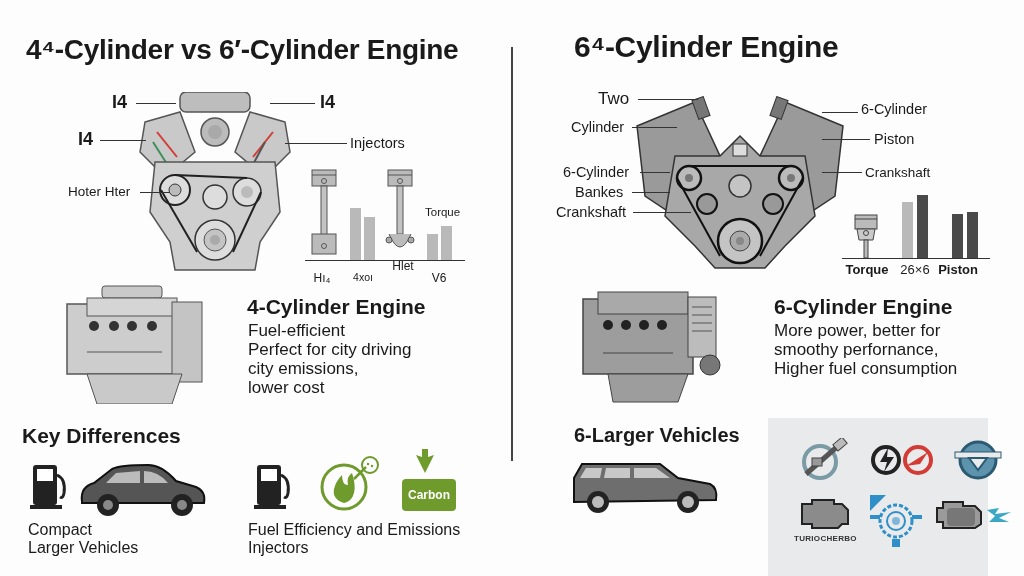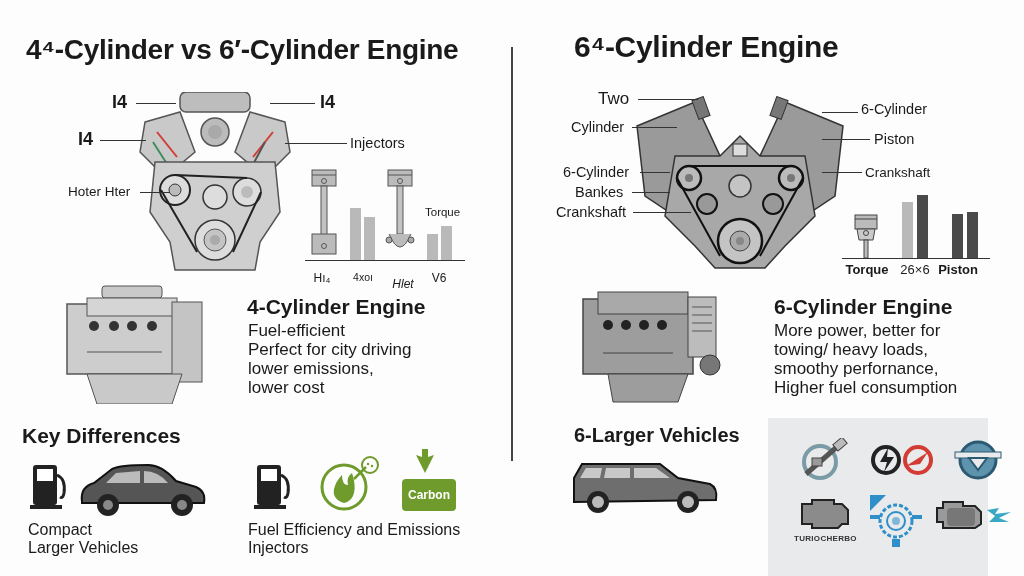--- a/index.html
+++ b/index.html
@@ -84,41 +84,41 @@
   </div>
   <div class="abs" style="left:122px; top:40px; width:30px; height:52px;">
     <div class="bar" style="left:0; width:11px; height:26px; background:#b9b9b9;"></div>
     <div class="bar" style="left:14px; width:11px; height:34px; background:#b9b9b9;"></div>
   </div>
   <div class="abs" style="left:120px; top:38px; font-size:11.5px;">Torque</div>
   <div class="chart-axis" style="left:0; top:92px; width:160px; height:1px;"></div>
 </div>
 <div class="tick" style="left:307px; top:271px; width:30px;">Hı₄</div>
 <div class="tick" style="left:348px; top:271px; width:30px; font-size:10.5px;">4xoı</div>
-<div class="tick" style="left:388px; top:277px; width:30px;font-style:italic;">Hlet</div>
+<div class="tick" style="left:388px; top:259px; width:30px;">Hlet</div>
 <div class="tick" style="left:424px; top:271px; width:30px;">V6</div>
 
 <svg class="abs" style="left:62px; top:284px;" width="150" height="120" viewBox="0 0 150 120">
   <rect x="40" y="2" width="60" height="12" rx="3" fill="#c9c9c9" stroke="#555"></rect>
   <rect x="5" y="20" width="130" height="70" fill="#cdcdcd" stroke="#555" stroke-width="1.5"></rect>
   <rect x="25" y="14" width="90" height="18" fill="#d5d5d5" stroke="#555"></rect>
   <circle cx="32" cy="42" r="5" fill="#333"></circle>
   <circle cx="52" cy="42" r="5" fill="#333"></circle>
   <circle cx="70" cy="42" r="5" fill="#333"></circle>
   <circle cx="90" cy="42" r="5" fill="#333"></circle>
   <rect x="110" y="18" width="30" height="80" fill="#c4c4c4" stroke="#555"></rect>
   <path d="M25 90 L120 90 L110 120 L35 120 Z" fill="#c9c9c9" stroke="#555"></path>
   <line x1="25" y1="68" x2="100" y2="68" stroke="#555"></line>
 </svg>
 
 <div class="abs sec-head" style="left:247px; top:295px;">4-Cylinder Engine</div>
 <div class="abs desc" style="left:248px; top:321px;">
   <div>Fuel-efficient</div>
   <div>Perfect for city driving</div>
-  <div>lower emissions,</div>
+  <div>city emissions,</div>
   <div>lower cost</div>
 </div>
 
 <div class="abs sec-head" style="left:22px; top:424px;">Key Differences</div>
 
 <svg class="abs" style="left:30px; top:463px;" width="40" height="48" viewBox="0 0 40 48">
   <rect x="3" y="2" width="24" height="40" rx="3" fill="#222"></rect>
   <rect x="7" y="6" width="16" height="12" fill="#fff"></rect>
   <path d="M27 12 Q36 16 34 30 Q33 36 30 34" stroke="#222" stroke-width="3" fill="none"></path>
   <rect x="0" y="42" width="32" height="4" fill="#222"></rect>
@@ -232,21 +232,20 @@
   <line x1="114" y1="36" x2="134" y2="36" stroke="#555"></line>
     <line x1="114" y1="44" x2="134" y2="44" stroke="#555"></line>
   <circle cx="132" cy="78" r="10" fill="#777" stroke="#333"></circle>
   <path d="M30 87 L110 87 L100 115 L35 115 Z" fill="#9d9d9d" stroke="#444"></path>
   <line x1="25" y1="66" x2="95" y2="66" stroke="#444"></line>
 </svg>
 
 <div class="abs sec-head" style="left:774px; top:295px;">6-Cylinder Engine</div>
 <div class="abs desc" style="left:774px; top:321px;">
   <div>More power, better for</div>
-  <div>towing/ heavy loads,</div>
   <div>smoothy perfornance,</div>
   <div>Higher fuel consumption</div>
 </div>
 
 <div class="abs sec-head" style="left:574px; top:424px; font-size:20px;">6-Larger Vehicles</div>
 <svg class="abs" style="left:570px; top:460px;" width="150" height="56" viewBox="0 0 150 56">
   <path d="M4 36 L4 18 L12 4 L90 4 L108 18 L140 24 Q148 28 146 40 L4 42 Z" fill="#6e6e6e" stroke="#111" stroke-width="2"></path>
   <path d="M16 8 L32 8 L30 18 L10 18 Z" fill="#c8c8c8"></path>
   <path d="M36 8 L60 8 L60 18 L34 18 Z" fill="#c8c8c8"></path>
   <path d="M64 8 L86 8 L100 18 L64 18 Z" fill="#c8c8c8"></path>

